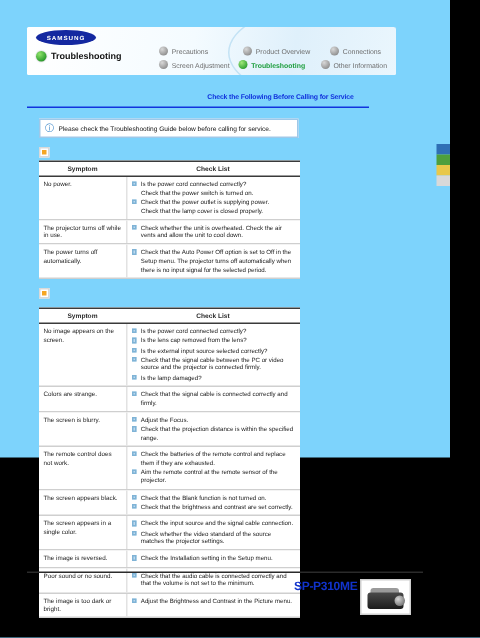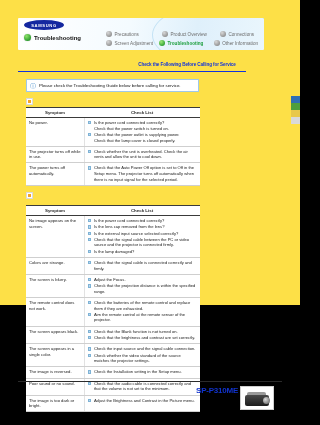--- a/index.html
+++ b/index.html
@@ -1,21 +1,21 @@
 <!DOCTYPE html>
 <html><head>
 <meta charset="utf-8">
 <style>
   html,body{margin:0;padding:0;}
   body{
     width:300px;height:425px;background:#000;
     font-family:"Liberation Sans",sans-serif;
     overflow:hidden;position:relative;
   }
-  .page{position:absolute;left:0;top:0;width:300px;height:305px;background:#fde047;}
+  .page{position:absolute;left:0;top:0;width:300px;height:305px;background:#7dd3fc;}
 
   
   .header{
     position:absolute;left:18px;top:18px;width:246px;height:32px;
     background:linear-gradient(100deg,#ffffff 0%,#f4fbff 45%,#dff0fb 72%,#eaf6fd 100%);
     border-radius:1px;overflow:hidden;
   }
   .header:after{
     content:"";position:absolute;right:-10px;top:-14px;width:120px;height:60px;
     border-radius:50%;border:1px solid rgba(120,190,230,.35);

